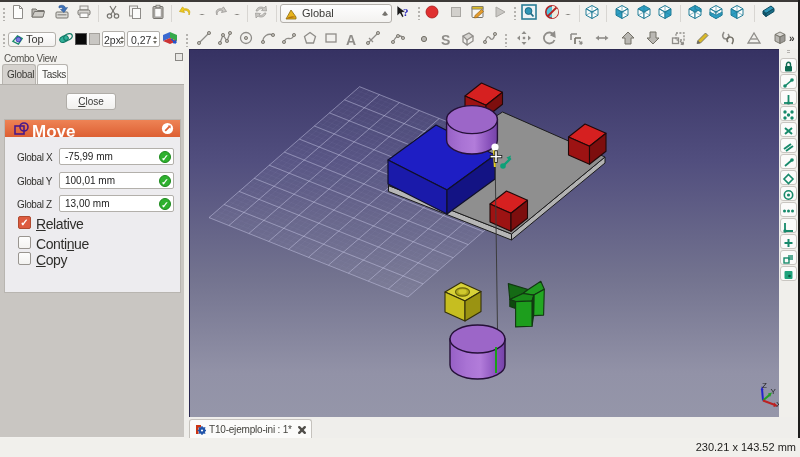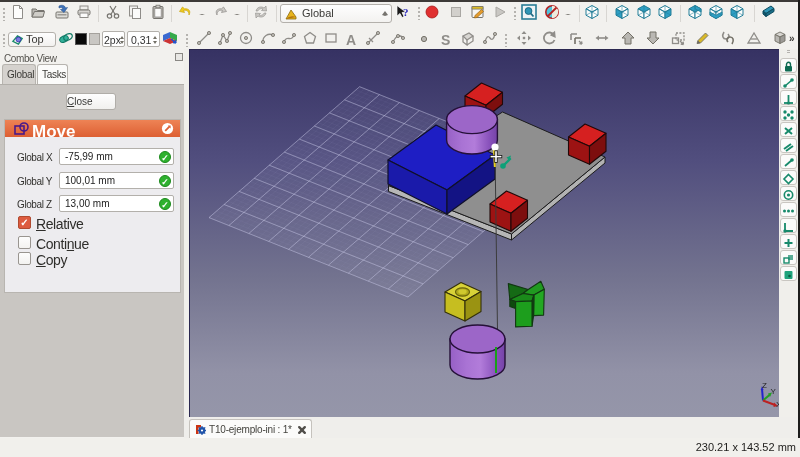--- a/index.html
+++ b/index.html
@@ -14,21 +14,21 @@
 #topedge{position:absolute;left:0;top:0;width:800px;height:2px;background:#3d3a38}
 #rightedge{position:absolute;left:798px;top:0;width:2px;height:438px;background:#1d1c1b}
 
 #panel{position:absolute;left:0;top:49px;width:184px;height:388px;background:#f2f1ee}
 #cvtitle{position:absolute;left:4px;top:4px;font-size:10px;letter-spacing:-0.4px;color:#55534e}
 #tabs{position:absolute;left:0px;top:15px;width:184px;height:20px}
 .tab{position:absolute;top:0;height:20px;font-size:10px;letter-spacing:-0.3px;color:#3c3b37;border:1px solid #b7b4af;border-bottom:none;border-radius:3px 3px 0 0;padding:4px 4px 0 4px}
 #tabModel{left:2px;width:34px;background:#d5d2ce;text-align:center}
 #tabTasks{left:37px;width:31px;background:#fbfbfa;height:21px;top:0px;text-align:center}
 #pcontent{position:absolute;left:0;top:35px;width:184px;height:353px;background:#c9c6c2;border-top:1px solid #b2afaa}
-#closebtn{position:absolute;left:66px;top:8px;width:50px;height:17px;background:linear-gradient(#fefefe,#f1f0ee);border:1px solid #b0ada8;border-radius:3px;font-size:10px;color:#3a3a38;padding-top:2px}
+#closebtn{position:absolute;left:66px;top:8px;width:50px;height:17px;background:linear-gradient(#fefefe,#f1f0ee);border:1px solid #b0ada8;border-radius:3px;font-size:10px;color:#3a3a38;text-align:center;padding-top:2px}
 #movebox{position:absolute;left:4px;top:34px;width:177px;height:174px;background:#edecef;border:1px solid #b8b5b0}
 #movehdr{position:absolute;left:0px;top:0px;width:175px;height:17px;background:linear-gradient(#ee8355,#dd5f33);color:#fff;font-size:12px;font-weight:bold}
 #movehdr .mtxt{position:absolute;left:27px;top:2px;font-size:17px}
 .frow{position:absolute;left:0;width:175px;height:17px}
 .flabel{position:absolute;left:12px;top:4px;font-size:10px;letter-spacing:-0.4px;color:#33322f}
 .finput{position:absolute;left:54px;top:0;width:115px;height:17px;background:#fff;border:1px solid #b3b0ab;border-radius:2px;font-size:10px;color:#222;padding:2px 0 0 5px}
 .gcheck{position:absolute;right:2px;top:2px;width:12px;height:12px;border-radius:7px;background:#2eb12e;color:#fff;font-size:9px;font-weight:bold;text-align:center;line-height:12px;border:1px solid #1d8a1d}
 .cb{position:absolute;left:13px;width:13px;height:13px;border:1px solid #999590;border-radius:2px;background:linear-gradient(#fdfdfd,#f3f2f0)}
 .cb.on{background:#dd5b3f;border-color:#b04a30;color:#fff;font-size:10px;font-weight:bold;text-align:center;line-height:12px}
 .cblabel{position:absolute;left:31px;font-size:14px;letter-spacing:-0.4px;color:#2f2e2b}
@@ -239,21 +239,21 @@
         <ellipse cx="6" cy="9" rx="4.5" ry="3" fill="#33b09a" stroke="#117a66" transform="rotate(-25 6 9)"></ellipse>
         <ellipse cx="10" cy="7" rx="4.5" ry="3" fill="none" stroke="#117a66" stroke-width="1.3" transform="rotate(-25 10 7)"></ellipse>
       </svg>
       <div class="abs" style="left:75px;top:5px;width:12px;height:12px;background:#090909;border:1px solid #555"></div>
       <div class="abs" style="left:89px;top:5px;width:11px;height:12px;background:#c9c7c3;border:1px solid #a5a29d"></div>
       <div class="abs" style="left:102px;top:3px;width:23px;height:16px;background:#fff;border:1px solid #b3b0ab;border-radius:2px"></div>
       <div class="abs" style="left:104px;top:6px;font-size:10.5px;color:#333">2px</div>
       <div class="abs" style="left:120px;top:6px;width:0;height:0;border:2.5px solid transparent;border-bottom:3.5px solid #737067"></div>
       <div class="abs" style="left:120px;top:13px;width:0;height:0;border:2.5px solid transparent;border-top:3.5px solid #737067"></div>
       <div class="abs" style="left:127px;top:3px;width:33px;height:16px;background:#fff;border:1px solid #b3b0ab;border-radius:2px"></div>
-      <div class="abs" style="left:131px;top:6px;font-size:10.5px;color:#333">0,31</div>
+      <div class="abs" style="left:131px;top:6px;font-size:10.5px;color:#333">0,27</div>
       <div class="abs" style="left:153px;top:6px;width:0;height:0;border:2.5px solid transparent;border-bottom:3.5px solid #737067"></div>
       <div class="abs" style="left:153px;top:13px;width:0;height:0;border:2.5px solid transparent;border-top:3.5px solid #737067"></div>
       <svg class="abs" style="left:162px;top:2px" width="16" height="16" viewBox="0 0 16 16">
         <polygon points="1,5 8,2 8,8 1,11" fill="#3a6ad0"></polygon>
         <polygon points="8,2 15,5 15,11 8,8" fill="#35aa4a"></polygon>
         <polygon points="1,11 8,8 15,11 8,14" fill="#cc3333"></polygon>
         <path d="M9 9 L14 13 M14 13 l-3 -0.5 m3 0.5 l-0.5 -3" stroke="#2255cc" stroke-width="1.4" fill="none"></path>
       </svg>
       <div class="handle" style="left:186px;top:6px"></div>
       <svg class="abs" style="left:196px;top:2px" width="16" height="16" viewBox="0 0 16 16">

